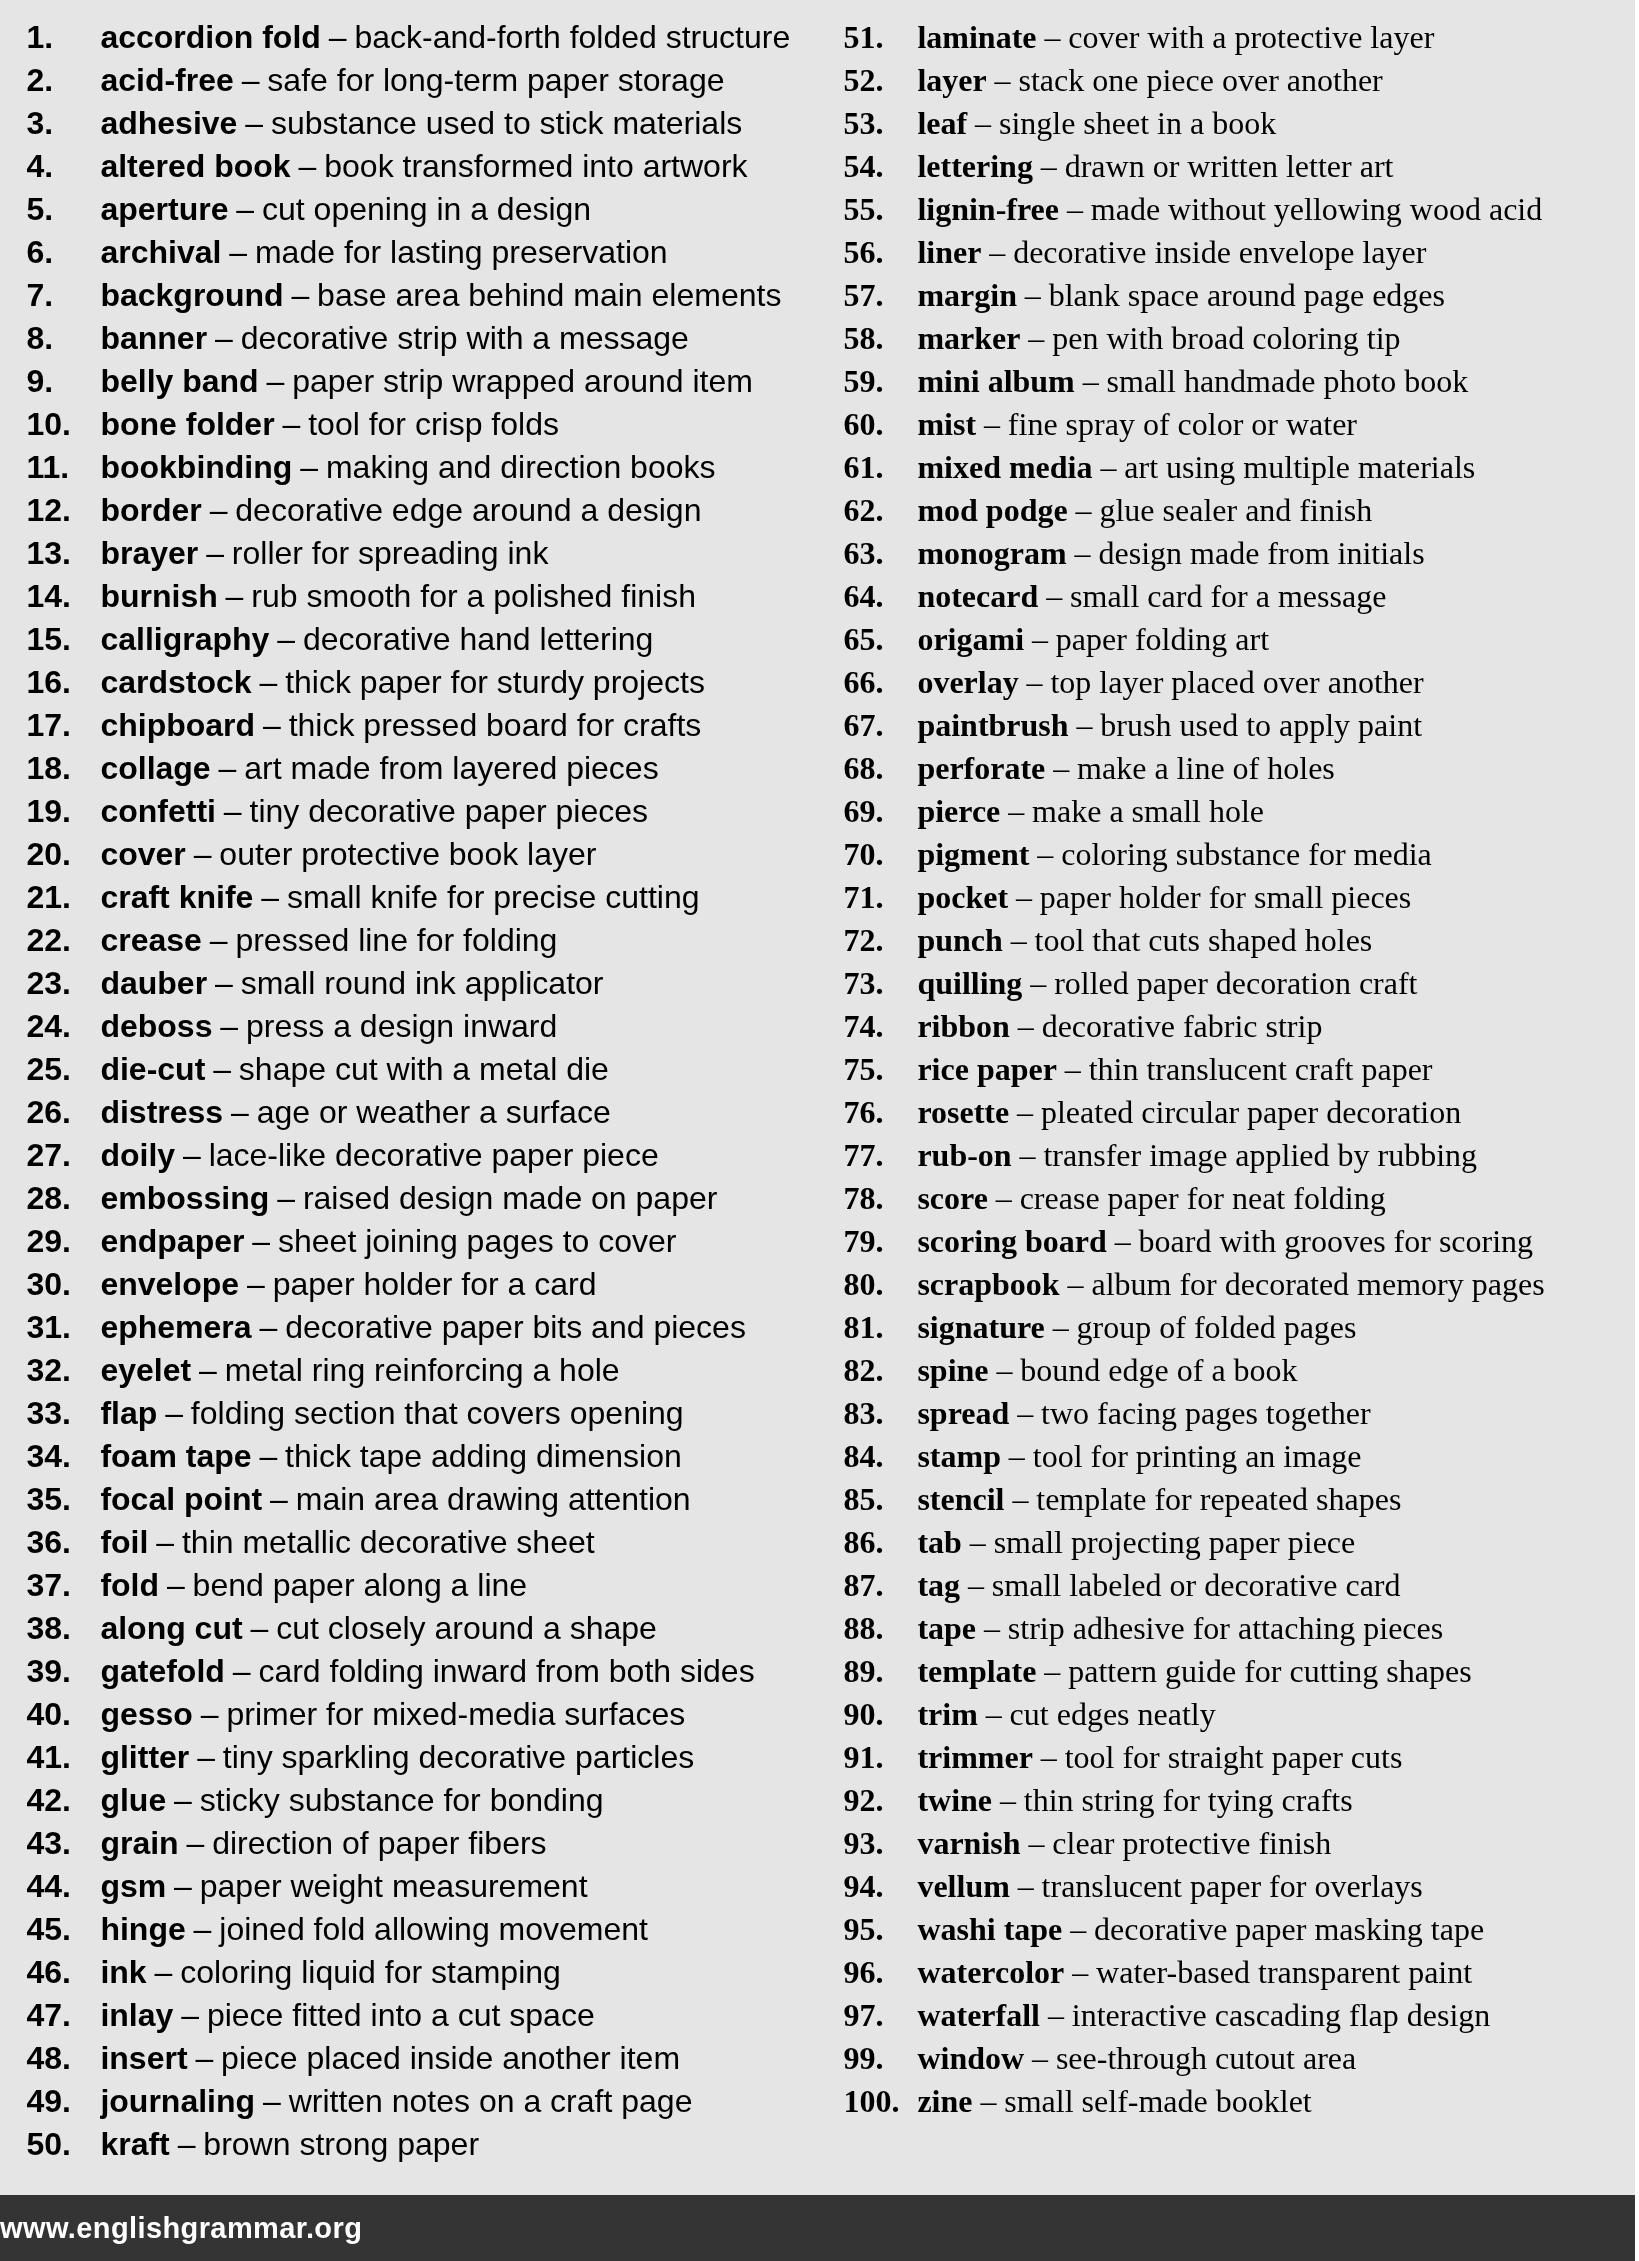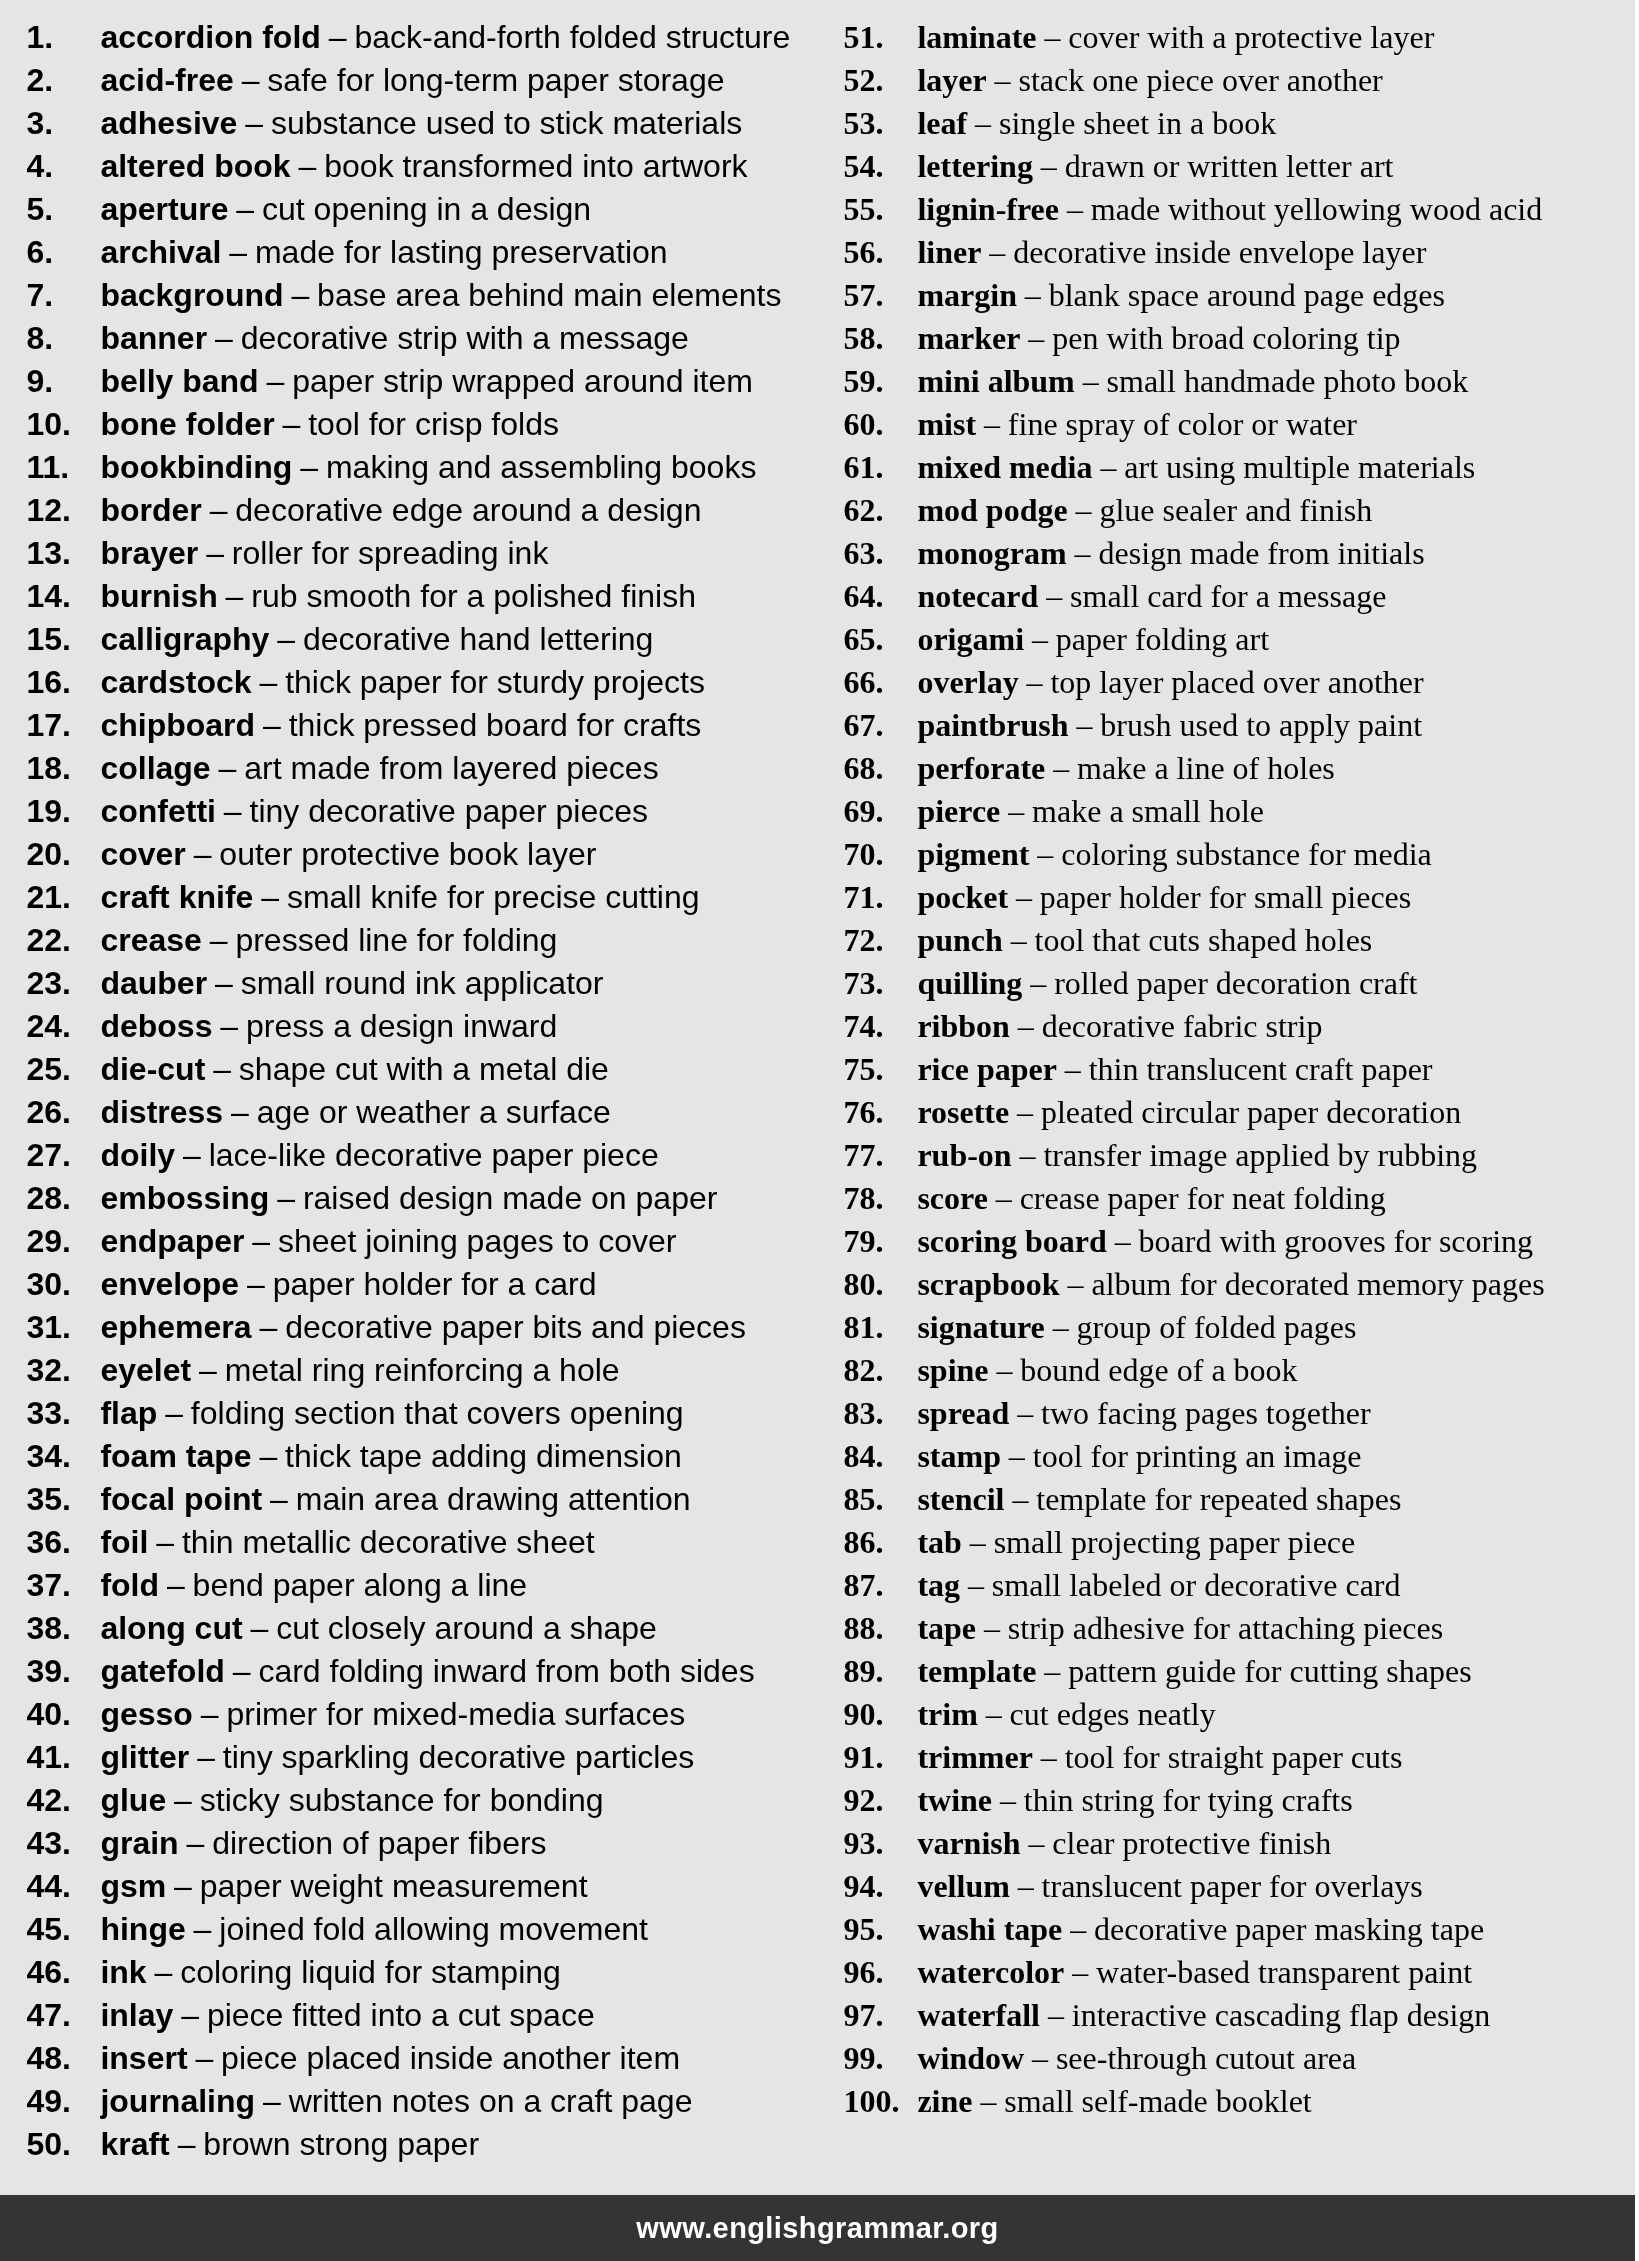--- a/index.html
+++ b/index.html
@@ -47,21 +47,20 @@
     margin: 0 7.9px;
   }
   .footer {
     position: absolute;
     left: 0;
     right: 0;
     bottom: 0;
     height: 66px;
     display: flex;
     align-items: center;
-    justify-content: center;
   }
   .footer-url {
     font-weight: bold;
     font-size: 29px;
     letter-spacing: 0.4px;
   }
 </style>
 </head>
 <body>
 
@@ -71,21 +70,21 @@
         <div class="item"><span class="num">1.</span><span class="term">accordion fold</span><span class="sep">–</span><span class="def">back-and-forth folded structure</span></div>
         <div class="item"><span class="num">2.</span><span class="term">acid-free</span><span class="sep">–</span><span class="def">safe for long-term paper storage</span></div>
         <div class="item"><span class="num">3.</span><span class="term">adhesive</span><span class="sep">–</span><span class="def">substance used to stick materials</span></div>
         <div class="item"><span class="num">4.</span><span class="term">altered book</span><span class="sep">–</span><span class="def">book transformed into artwork</span></div>
         <div class="item"><span class="num">5.</span><span class="term">aperture</span><span class="sep">–</span><span class="def">cut opening in a design</span></div>
         <div class="item"><span class="num">6.</span><span class="term">archival</span><span class="sep">–</span><span class="def">made for lasting preservation</span></div>
         <div class="item"><span class="num">7.</span><span class="term">background</span><span class="sep">–</span><span class="def">base area behind main elements</span></div>
         <div class="item"><span class="num">8.</span><span class="term">banner</span><span class="sep">–</span><span class="def">decorative strip with a message</span></div>
         <div class="item"><span class="num">9.</span><span class="term">belly band</span><span class="sep">–</span><span class="def">paper strip wrapped around item</span></div>
         <div class="item"><span class="num">10.</span><span class="term">bone folder</span><span class="sep">–</span><span class="def">tool for crisp folds</span></div>
-        <div class="item"><span class="num">11.</span><span class="term">bookbinding</span><span class="sep">–</span><span class="def">making and assembling books</span></div>
+        <div class="item"><span class="num">11.</span><span class="term">bookbinding</span><span class="sep">–</span><span class="def">making and direction books</span></div>
         <div class="item"><span class="num">12.</span><span class="term">border</span><span class="sep">–</span><span class="def">decorative edge around a design</span></div>
         <div class="item"><span class="num">13.</span><span class="term">brayer</span><span class="sep">–</span><span class="def">roller for spreading ink</span></div>
         <div class="item"><span class="num">14.</span><span class="term">burnish</span><span class="sep">–</span><span class="def">rub smooth for a polished finish</span></div>
         <div class="item"><span class="num">15.</span><span class="term">calligraphy</span><span class="sep">–</span><span class="def">decorative hand lettering</span></div>
         <div class="item"><span class="num">16.</span><span class="term">cardstock</span><span class="sep">–</span><span class="def">thick paper for sturdy projects</span></div>
         <div class="item"><span class="num">17.</span><span class="term">chipboard</span><span class="sep">–</span><span class="def">thick pressed board for crafts</span></div>
         <div class="item"><span class="num">18.</span><span class="term">collage</span><span class="sep">–</span><span class="def">art made from layered pieces</span></div>
         <div class="item"><span class="num">19.</span><span class="term">confetti</span><span class="sep">–</span><span class="def">tiny decorative paper pieces</span></div>
         <div class="item"><span class="num">20.</span><span class="term">cover</span><span class="sep">–</span><span class="def">outer protective book layer</span></div>
         <div class="item"><span class="num">21.</span><span class="term">craft knife</span><span class="sep">–</span><span class="def">small knife for precise cutting</span></div>

